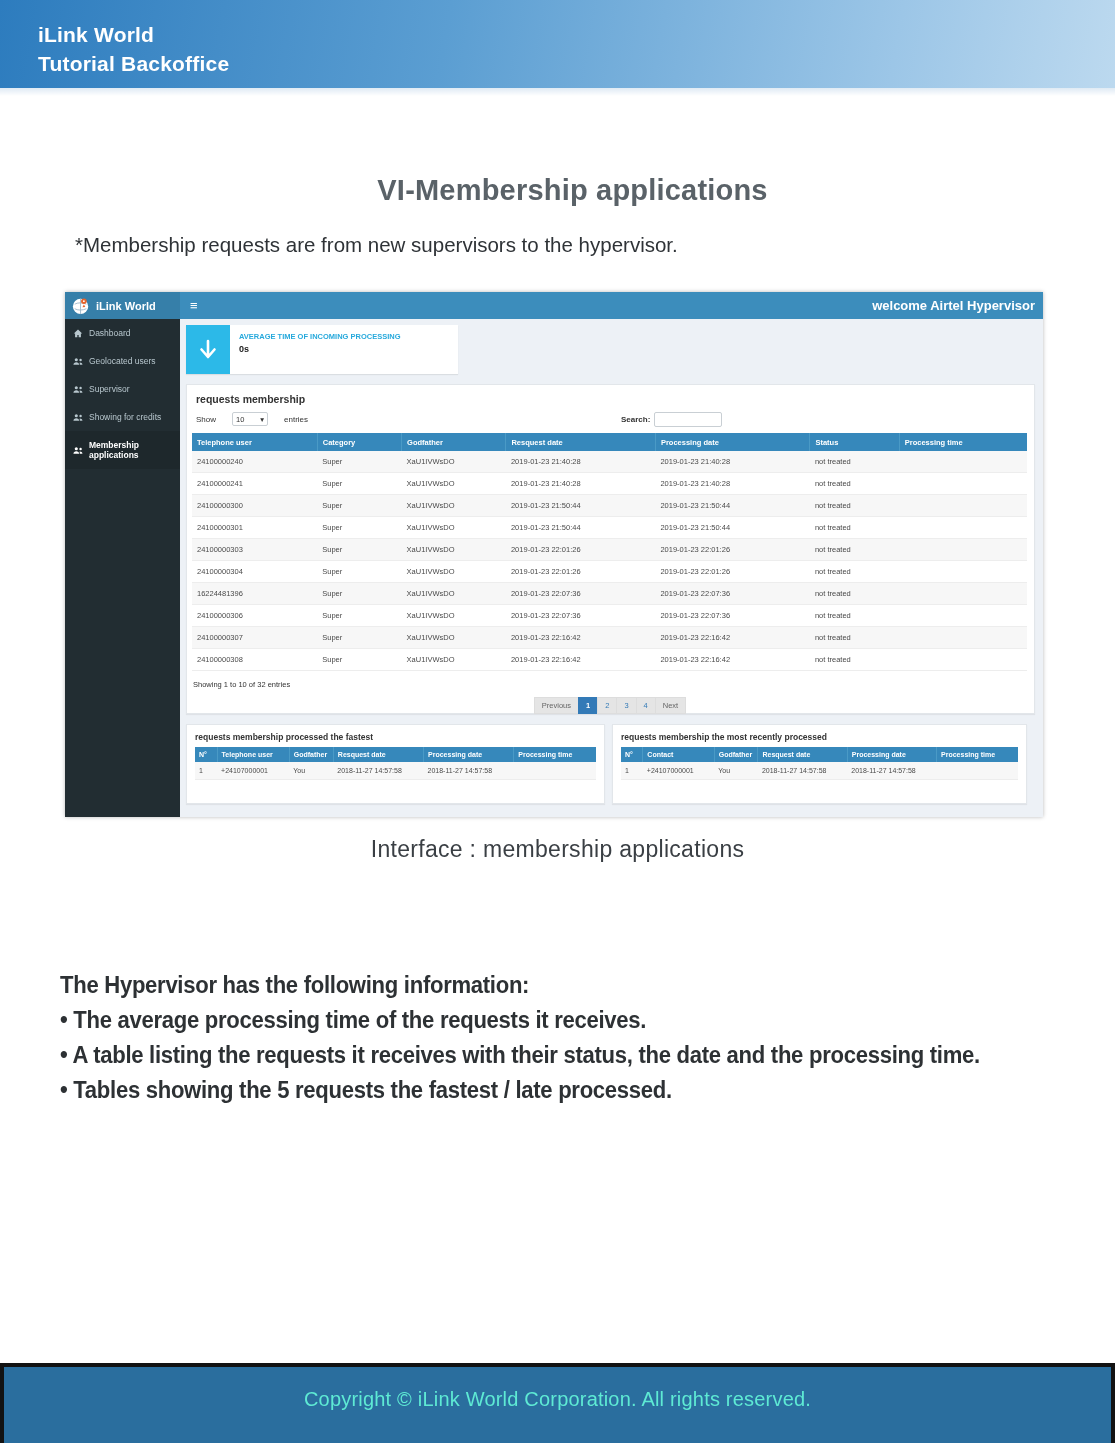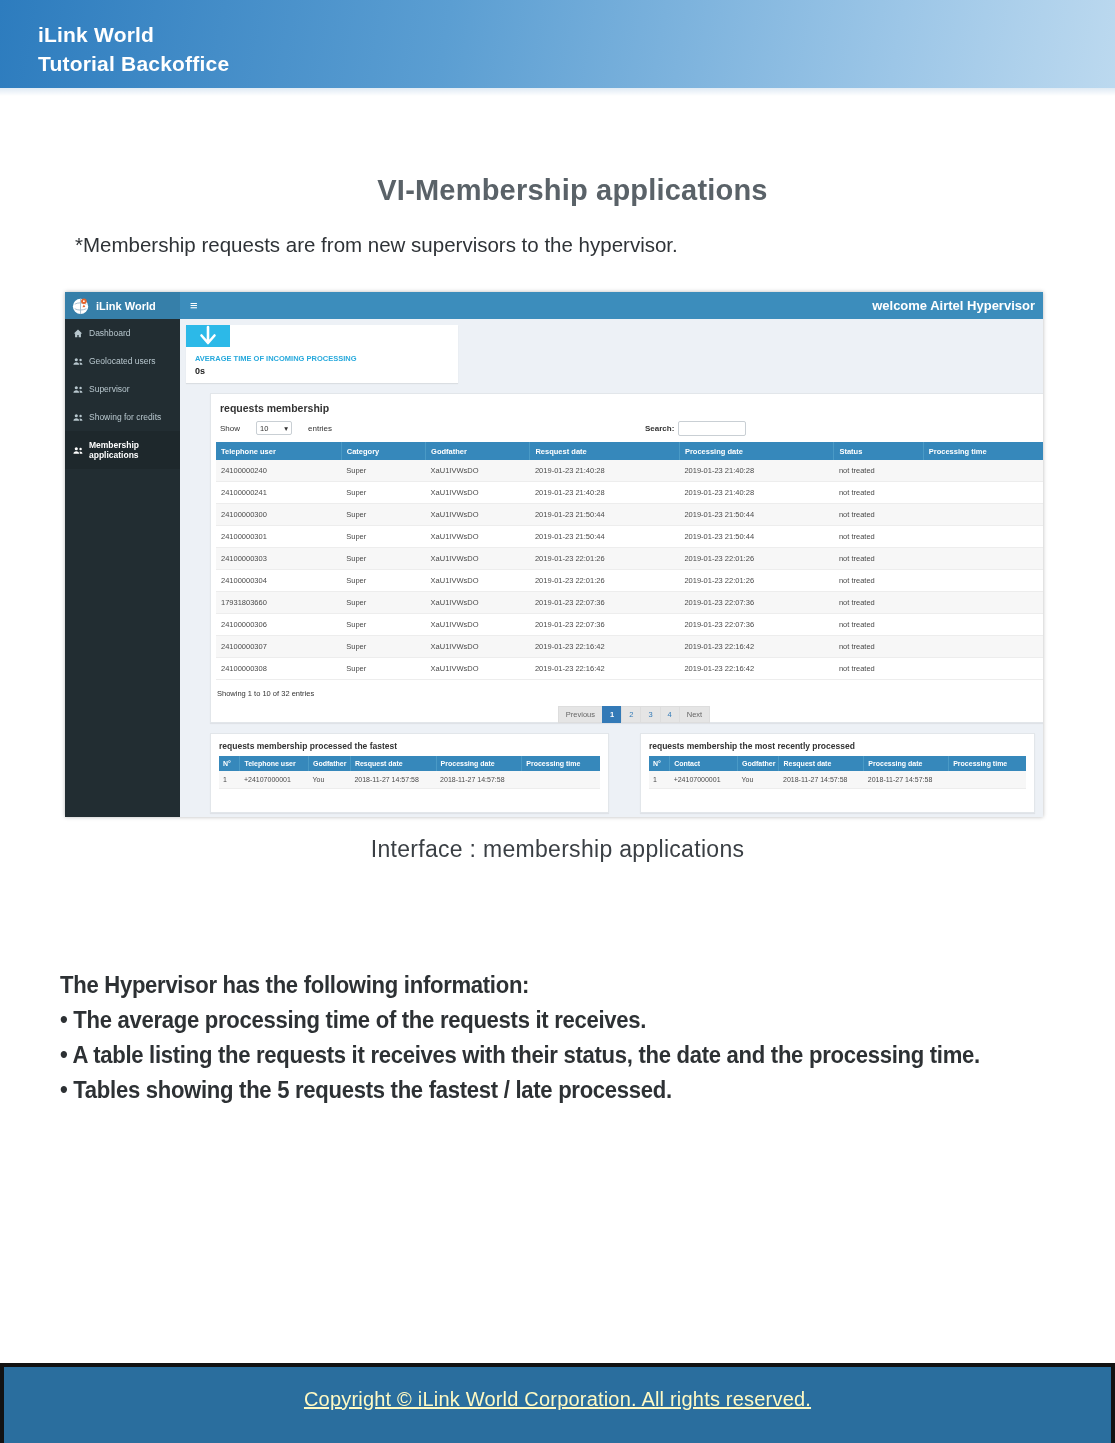--- a/index.html
+++ b/index.html
@@ -30,29 +30,29 @@
 
   .app-body { flex:1; display:flex; min-height:0; }
   .app-sidebar { width:115px; background:#222d32; flex:0 0 115px; }
   .side-item { display:flex; align-items:center; gap:6px; padding:9px 8px; color:#b8c7ce;
     font-size:8.5px; cursor:pointer; }
   .side-item svg { width:10px; height:9px; fill:currentColor; flex:0 0 10px; }
   .side-item.active { color:#fff; font-weight:bold; background:#1e282c; }
 
   .app-content { flex:1; padding:6px 8px 8px 6px; background:#edf1f6; overflow:hidden; }
 
-  .info-card { width:272px; height:58px; background:#fff; display:flex; margin-bottom:10px;
-    box-shadow:0 1px 1px rgba(0,0,0,.08);flex-direction:column; }
+  .info-card { width:272px; height:49px; background:#fff; display:flex; margin-bottom:10px;
+    box-shadow:0 1px 1px rgba(0,0,0,.08); }
   .info-icon { width:44px; background:#2cb9e8; display:flex; align-items:center; justify-content:center; }
   .info-icon svg { width:20px; height:22px; }
   .info-text { padding:7px 9px; }
   .info-label { color:#27a9dc; font-size:7.5px; font-weight:bold; }
   .info-value { color:#222; font-size:9px; font-weight:bold; margin-top:3px; }
 
-  .panel { background:#fff; border:1px solid #e2e6ea; box-shadow:0 1px 1px rgba(0,0,0,.06);margin-left:24px; }
+  .panel { background:#fff; border:1px solid #e2e6ea; box-shadow:0 1px 1px rgba(0,0,0,.06); }
   .main-panel { width:849px; height:330px; position:relative; }
   .panel-title { font-size:10.5px; font-weight:bold; color:#333; padding:8px 9px 4px; }
 
   .controls-row { position:relative; height:22px; padding:3px 9px; font-size:8px; color:#333; }
   .show-group { display:inline-flex; align-items:center; gap:16px; font-weight:normal; }
   .select-box { width:36px; height:14px; border:1px solid #c9cfd4; border-radius:2px; background:#fff;
     display:inline-flex; align-items:center; justify-content:space-between; padding:0 3px; font-size:7.5px; color:#333; cursor:pointer; }
   .search-group { position:absolute; left:434px; top:3px; display:flex; align-items:center; gap:4px; font-weight:bold; }
   .search-group input { width:68px; height:15px; border:1px solid #c9cfd4; border-radius:2px; font-size:8px; padding:0 3px; }
 
@@ -90,21 +90,21 @@
 
   
   .doc-caption { position:absolute; top:836px; left:0; width:100%; text-align:center;
     font-size:23px; font-weight:normal; color:#3a3f44; letter-spacing:.3px; }
   .doc-body { position:absolute; top:968px; left:60px; width:1010px;
     font-size:23px; font-weight:bold; color:#2d3134; line-height:35px; letter-spacing:-.3px;
     transform:scaleX(.96); transform-origin:left; }
   .doc-footer { position:absolute; bottom:0; left:0; width:100%; height:80px;
     background:#2a6e9e; border:4px solid #121212; border-bottom:none;
     display:flex; align-items:center; justify-content:center; padding-bottom:12px; }
-  .doc-footer span { color:#fef9c3; font-size:20px; letter-spacing:.2px;text-decoration:underline; }
+  .doc-footer span { color:#5eead4; font-size:20px; letter-spacing:.2px; }
 </style>
 </head>
 <body>
 
 <div class="page">
 
   <div class="doc-header">
     <div class="line">iLink World</div>
     <div class="line">Tutorial Backoffice</div>
   </div>
@@ -273,21 +273,21 @@
                 <tr>
                   <td>24100000304</td>
                   <td>Super</td>
                   <td>XaU1IVWsDO</td>
                   <td>2019-01-23 22:01:26</td>
                   <td>2019-01-23 22:01:26</td>
                   <td>not treated</td>
                   <td></td>
                 </tr>
                 <tr>
-                  <td>17931803660</td>
+                  <td>16224481396</td>
                   <td>Super</td>
                   <td>XaU1IVWsDO</td>
                   <td>2019-01-23 22:07:36</td>
                   <td>2019-01-23 22:07:36</td>
                   <td>not treated</td>
                   <td></td>
                 </tr>
                 <tr>
                   <td>24100000306</td>
                   <td>Super</td>

